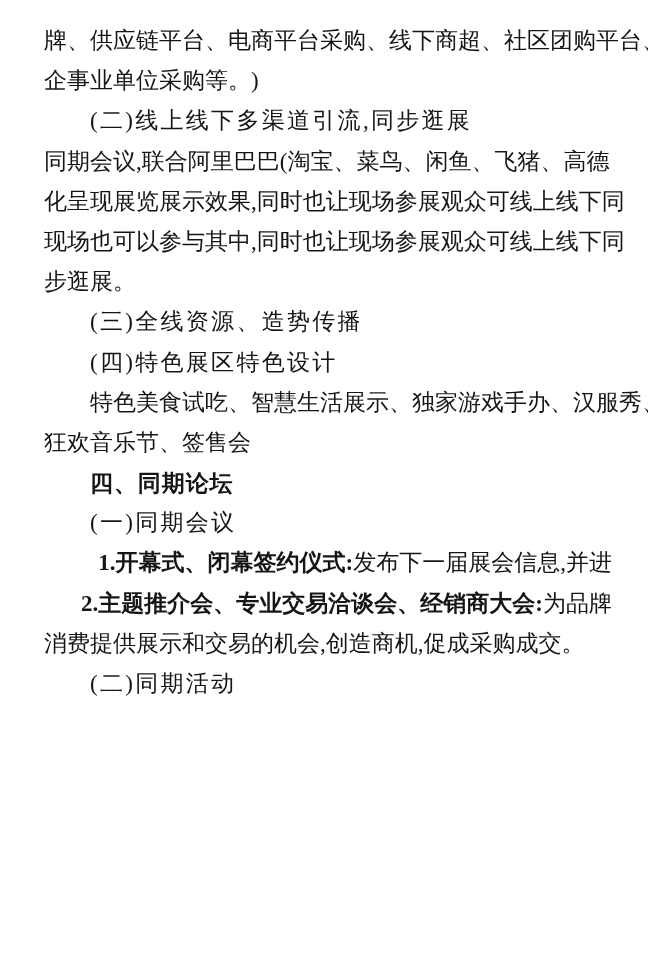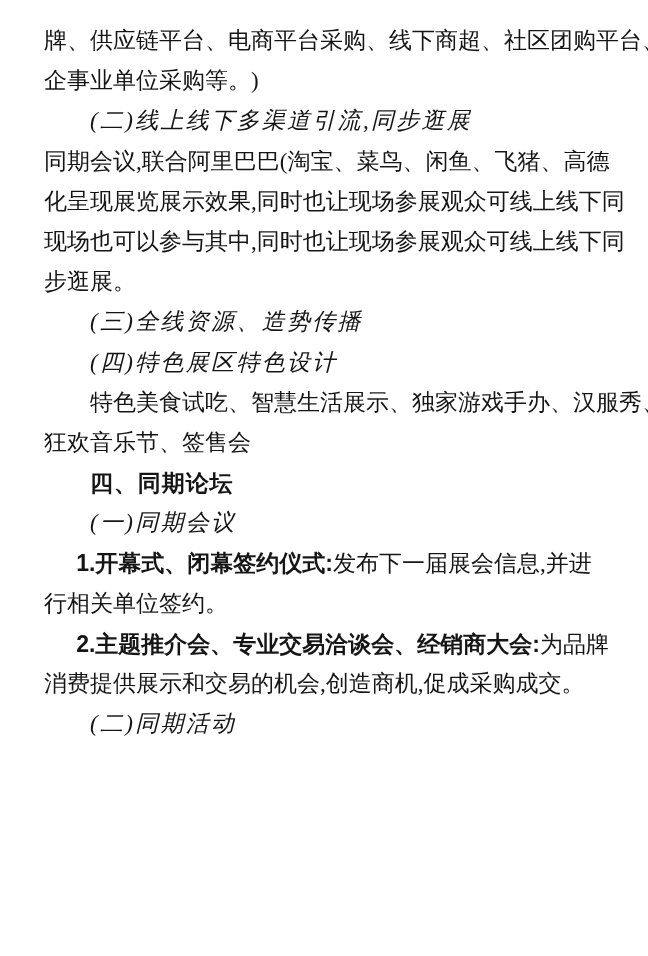--- a/index.html
+++ b/index.html
@@ -24,35 +24,34 @@
   .doc {
     font-size: 23px;
     line-height: 40.2px;
   }
   .line {
     white-space: nowrap;
     overflow: visible;
     height: 40.2px;
   }
   .line.indent-2 { text-indent: 2em; }
-  .line.indent-num { text-indent: 1.4em; }
+  .line.indent-num { text-indent: 1.4em; text-align: right; }
   
   .line.kaiti {
-    font-style: italic;
     letter-spacing: 0.1em;
   }
   
   .line.heading {
     font-family: "Liberation Sans", "DejaVu Sans", sans-serif;
     font-weight: 700;
     letter-spacing: 0.04em;
   }
   
   .run-bold {
-    font-family: Liberation Sans, sans-serif;
+    font-family: Liberation Serif, serif;
     font-weight: 700;
   }
 </style>
 </head>
 <body>
 
 <div class="page">
   <div class="doc" id="doc">
       <div class="line body"><span class="run">牌、供应链平台、电商平台采购、线下商超、社区团购平台、</span></div>
       <div class="line body"><span class="run">企事业单位采购等。)</span></div>
@@ -61,18 +60,17 @@
       <div class="line body"><span class="run">化呈现展览展示效果,同时也让现场参展观众可线上线下同</span></div>
       <div class="line body"><span class="run">现场也可以参与其中,同时也让现场参展观众可线上线下同</span></div>
       <div class="line body"><span class="run">步逛展。</span></div>
       <div class="line kaiti indent-2"><span class="run">(三)全线资源、造势传播</span></div>
       <div class="line kaiti indent-2"><span class="run">(四)特色展区特色设计</span></div>
       <div class="line body indent-2"><span class="run">特色美食试吃、智慧生活展示、独家游戏手办、汉服秀、</span></div>
       <div class="line body"><span class="run">狂欢音乐节、签售会</span></div>
       <div class="line heading indent-2"><span class="run-bold">四、同期论坛</span></div>
       <div class="line kaiti indent-2"><span class="run">(一)同期会议</span></div>
       <div class="line body indent-num"><span class="run-bold">1.开幕式、闭幕签约仪式:</span><span class="run">发布下一届展会信息,并进</span></div>
-      <div class="line body"><span class="run">行相关单位签约。</span></div>
       <div class="line body indent-num"><span class="run-bold">2.主题推介会、专业交易洽谈会、经销商大会:</span><span class="run">为品牌</span></div>
       <div class="line body"><span class="run">消费提供展示和交易的机会,创造商机,促成采购成交。</span></div>
       <div class="line kaiti indent-2"><span class="run">(二)同期活动</span></div>
     </div>
 </div>
 
 </body></html>

